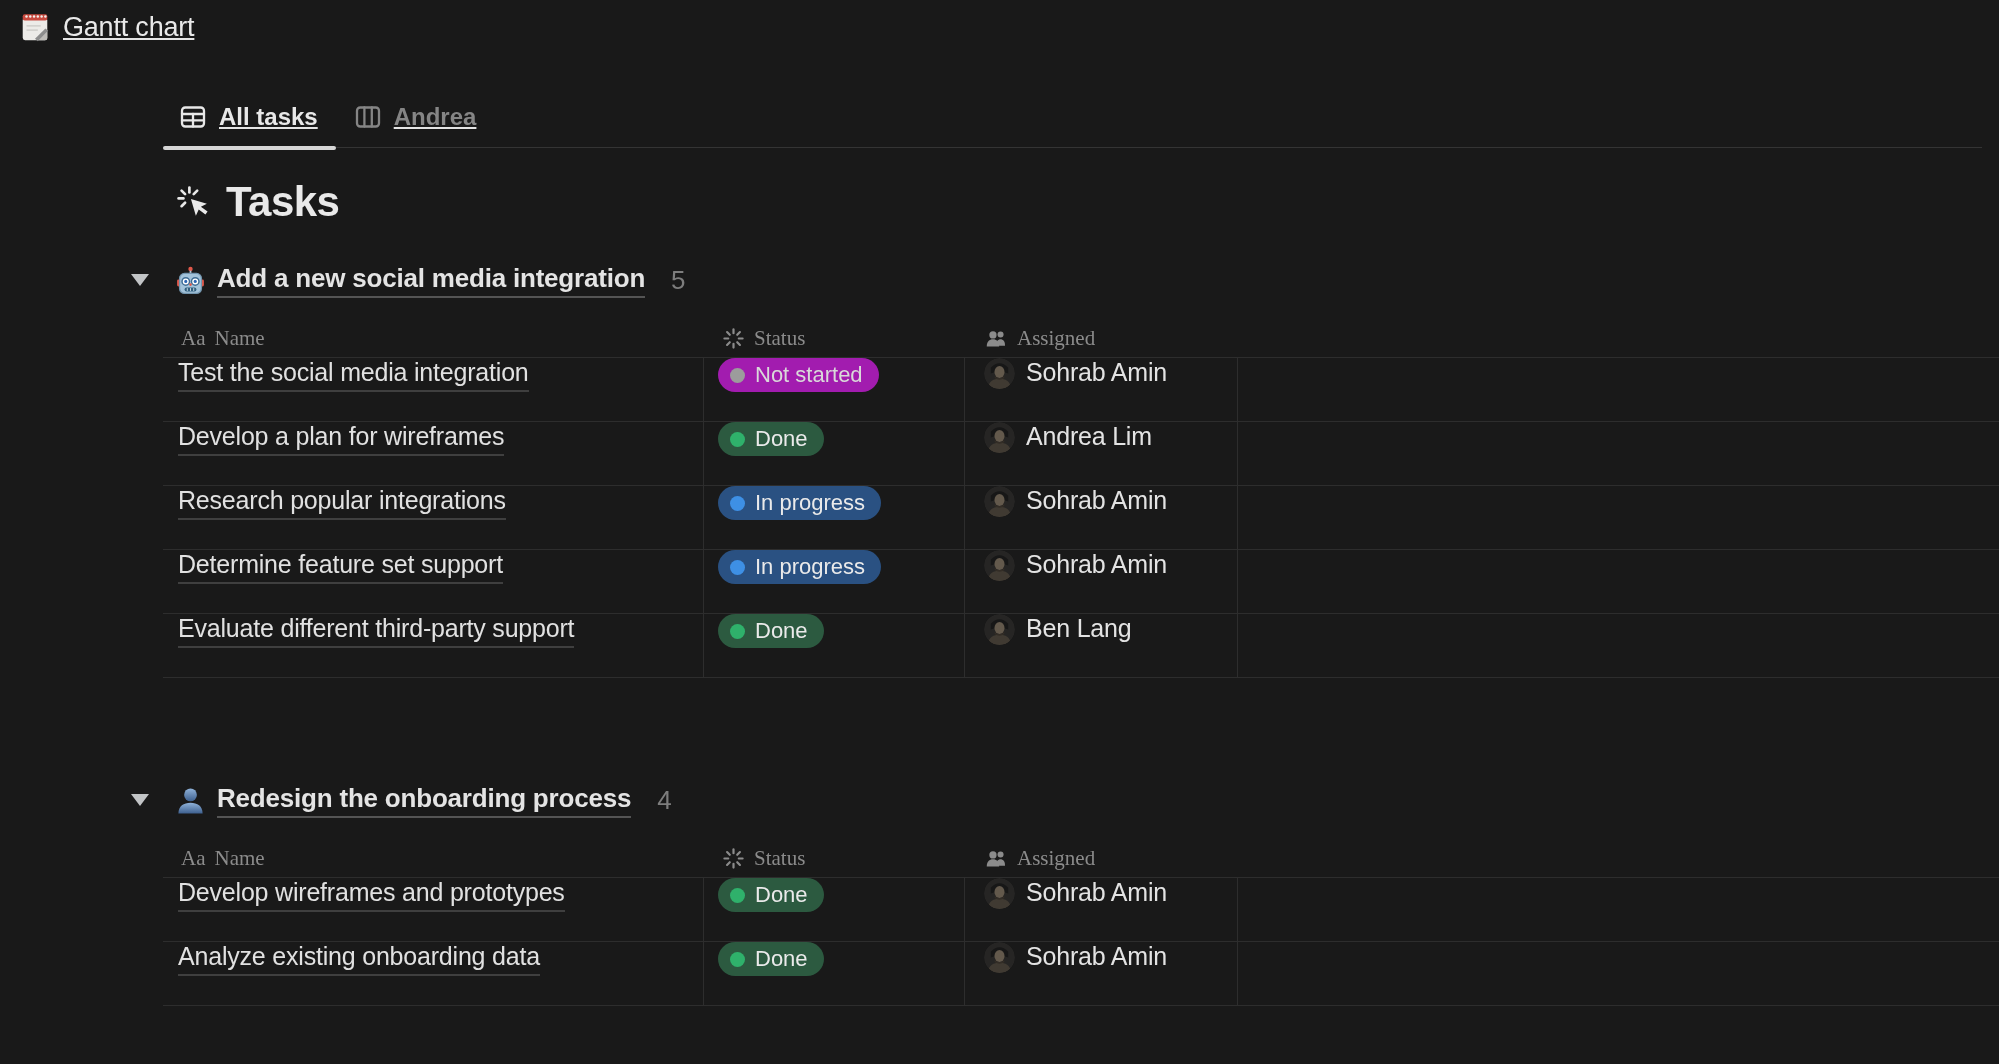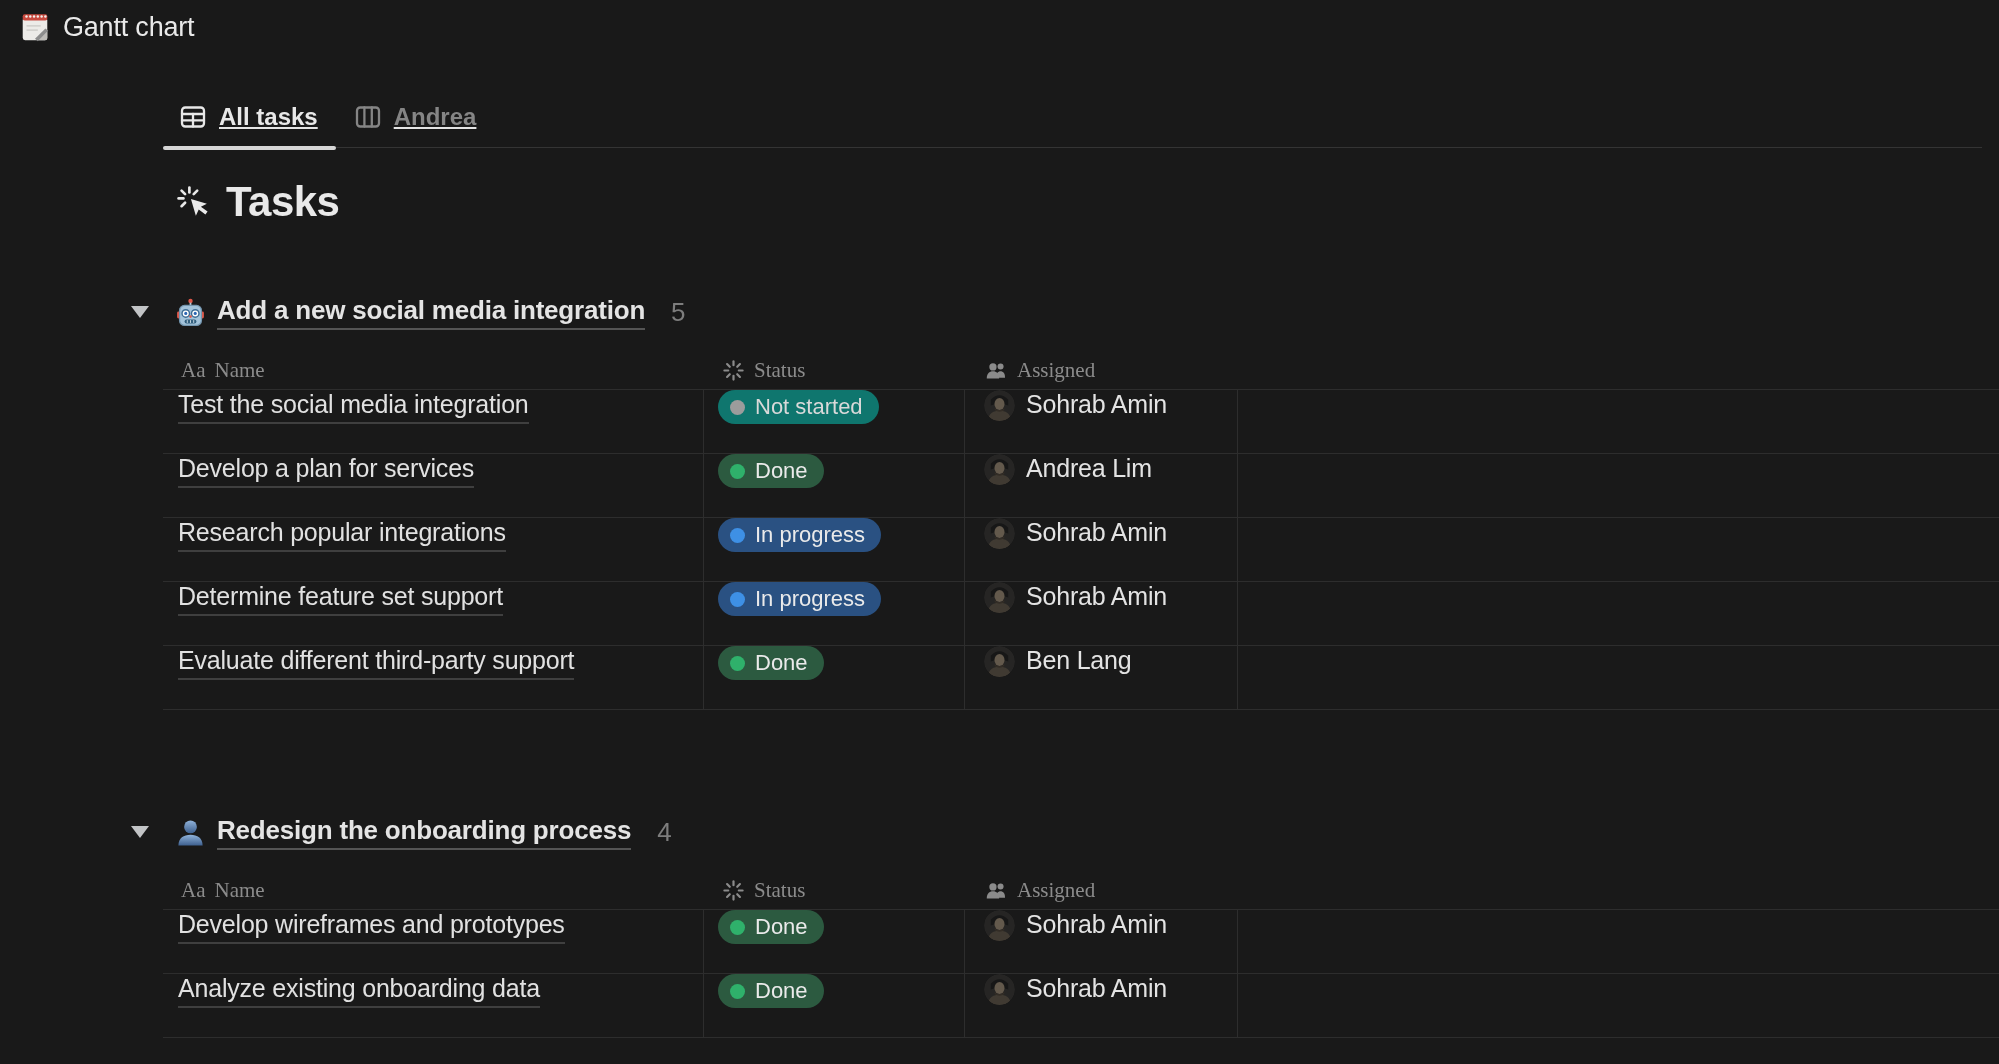--- a/index.html
+++ b/index.html
@@ -9,21 +9,21 @@
     font-family:"Liberation Sans", sans-serif;
     color:#e4e4e4;
     -webkit-font-smoothing:antialiased;
   }
   :root{
     --line:#2d2d2d;
     --muted:#8b8b8b;
   }
 
   
-  .titlebar{ display:flex; align-items:center; gap:11px; padding:8px 0 0 18px; height:46px; }
+  .titlebar{ display:flex; align-items:center; gap:11px; padding:8px 0 0 18px; height:46px;text-decoration:underline; }
   .doc-icon{ width:34px; height:34px; display:inline-flex; }
   .page-title{ font-size:27px; font-weight:500; color:#e9e9e9; letter-spacing:-0.2px; }
 
   
   .content{ margin-left:163px; }
 
   
   .tabbar{ margin-top:56px; margin-right:17px; display:flex; align-items:flex-end;
            border-bottom:1px solid rgba(255,255,255,0.12);text-decoration:underline; }
   .tab{ display:flex; align-items:center; gap:11px; padding:0 18px 15px 15px; position:relative;
@@ -33,21 +33,21 @@
   .tab.active::after{ content:""; position:absolute; left:0; right:0; bottom:-2.5px; height:4px;
         background:#d6d6d6; border-radius:2px; }
   .tab + .tab{ margin-left:2px; }
 
   
   .heading{ margin-top:30px; padding-left:12px; display:flex; align-items:center; gap:14px; height:48px; }
   .heading-icon{ width:37px; height:37px; display:inline-flex; }
   .heading-text{ font-size:42px; font-weight:700; color:#e9e9e9; letter-spacing:-0.5px; }
 
   
-  .group{ margin-top:68px; }
+  .group{ margin-top:36px; }
   .group.second{ margin-top:104px; }
   .group-header{ display:flex; align-items:center; margin-left:-32px; height:36px; }
   .disclosure{ width:0; height:0; border-left:9px solid transparent; border-right:9px solid transparent;
         border-top:12px solid #c2c4c6; margin-right:26px; cursor:pointer; }
   .g-icon{ width:31px; height:31px; display:inline-flex; margin-right:11px; }
   .g-title{ font-size:26px; font-weight:700; color:#e4e4e4; letter-spacing:-0.2px;
         border-bottom:2px solid rgba(255,255,255,0.26); padding-bottom:2px; cursor:pointer; }
   .g-count{ font-size:26px; color:#7d7d7d; margin-left:26px; font-weight:400; }
 
   
@@ -223,40 +223,40 @@
           <span>Assigned</span>
         </div>
         <div class="th c-rest"></div>
       </div>
 
       <div class="trow">
         <div class="td c-name">
             <span class="row-name">Test the social media integration</span>
           </div>
         <div class="td c-status">
-            <span class="pill" style="background: #0f766e; color: rgb(217, 217, 217);">
+            <span class="pill" style="background: #a21caf; color: rgb(217, 217, 217);">
               <span class="dot" style="background: rgb(156, 156, 156);"></span>
               <span>Not started</span>
             </span>
           </div>
         <div class="td c-assigned">
             <span class="avatar">
               <svg viewBox="0 0 32 32">
                 <g clip-path="url(#avClip)">
                   <use href="#avatarArt"></use>
                 </g>
               </svg>
             </span>
             <span class="a-name">Sohrab Amin</span>
           </div>
         <div class="td c-rest"></div>
       </div>
       <div class="trow">
         <div class="td c-name">
-            <span class="row-name">Develop a plan for services</span>
+            <span class="row-name">Develop a plan for wireframes</span>
           </div>
         <div class="td c-status">
             <span class="pill" style="background: rgb(44, 90, 64); color: rgb(234, 234, 234);">
               <span class="dot" style="background: rgb(47, 177, 107);"></span>
               <span>Done</span>
             </span>
           </div>
         <div class="td c-assigned">
             <span class="avatar">
               <svg viewBox="0 0 32 32">

